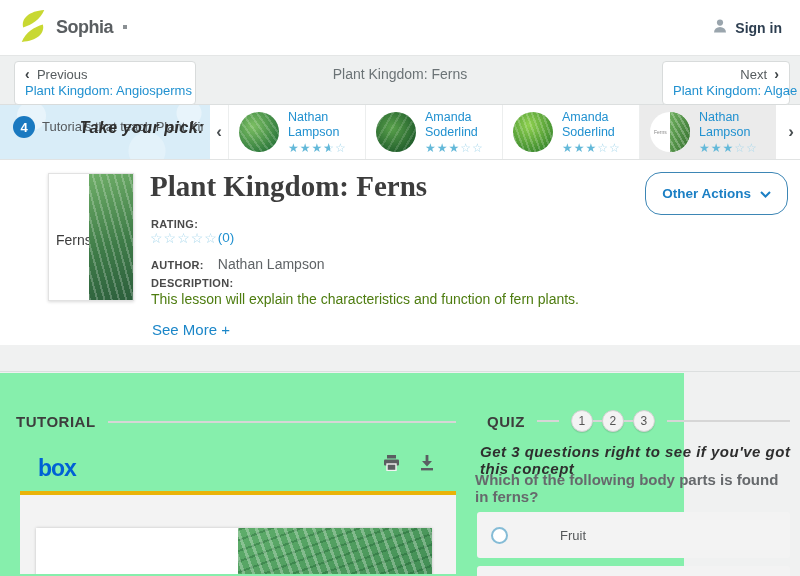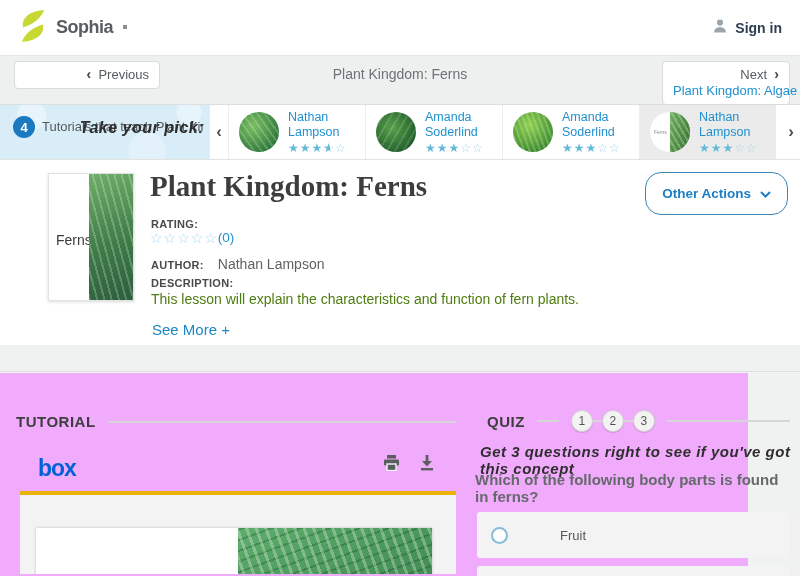--- a/index.html
+++ b/index.html
@@ -11,21 +11,21 @@
   .header { left:0; top:0; width:800px; height:56px; background:#fff; border-bottom:1px solid #e4e6e6;
             display:flex; align-items:center; justify-content:space-between; padding:0 18px; }
   .logo { display:flex; align-items:center; gap:8px; }
   .logo-text { font-size:18px; font-weight:bold; color:#5a5e61; letter-spacing:-0.5px; }
   .logo-dot { width:4px; height:4px; background:#8b9094; display:inline-block; margin-left:2px; margin-bottom:2px; }
   .signin { display:flex; align-items:center; gap:7px; color:#2d3e50; font-weight:bold; font-size:14px; cursor:pointer; }
 
   
   .navstrip { left:0; top:56px; width:800px; height:49px; background:#eef0f0; border-bottom:1px solid #dcdfdf; }
   .navtitle { left:0; top:66px; width:800px; text-align:center; color:#6b7376; font-size:14px; }
-  .prevbox { left:14px; top:61px; width:146px; background:#fff; border:1px solid #d8dbdb; border-radius:4px; padding:4px 10px 6px;text-align:right; }
+  .prevbox { left:14px; top:61px; width:182px; background:#fff; border:1px solid #d8dbdb; border-radius:4px; padding:4px 10px 6px; }
   .nextbox { right:10px; top:61px; width:128px; background:#fff; border:1px solid #d8dbdb; border-radius:4px; padding:4px 10px 6px; text-align:right; }
   .navlabel { color:#555b5e; font-size:13px; }
   .navchev { font-weight:bold; color:#3c4245; font-size:14px; }
   .navlink { color:#2191d0; font-size:13px; margin-top:1px; white-space:nowrap; }
 
   
   .picker { left:0; top:105px; width:800px; height:55px; background:#fff; border-bottom:1px solid #e1e3e3; display:flex; }
   .pleft { width:210px; height:100%; background:#d9edf8;
            background-image:radial-gradient(circle at 15% 20%, #e8f4fb 0 14px, transparent 15px),
                             radial-gradient(circle at 70% 85%, #e3f2fa 0 18px, transparent 19px),
@@ -75,21 +75,21 @@
   .author-row { position:absolute; left:151px; top:96px; display:flex; align-items:baseline; gap:14px; }
   .author-name { font-size:14px; color:#5f6366; }
   .desc-label { position:absolute; left:151px; top:117px; }
   .desc-text { position:absolute; left:151px; top:131px; font-size:14px; color:#4d7c0f; }
   .see-more { position:absolute; left:152px; top:161px; font-size:15px; color:#1b86c8; cursor:pointer; }
 
   
   .gap { left:0; top:345px; width:800px; height:27px; background:#f0f1f1; border-bottom:1px solid #dcdfdf; }
 
   
-  .bottom { left:0; top:373px; width:748px; height:203px; background:#f0abfc; }
+  .bottom { left:0; top:373px; width:684px; height:203px; background:#86efac; }
   .sec-head { display:flex; align-items:center; gap:12px; }
   .sec-title { font-size:15px; font-weight:bold; color:#3d3d3d; letter-spacing:0.5px; }
   .sec-line { flex:1; border-top:2px solid #d6d6d6; }
   .tut-head { position:absolute; left:16px; top:40px; width:440px; }
   .quiz-head { position:absolute; left:487px; top:37px; width:303px; }
   .steps { display:flex; align-items:center; }
   .step-conn { width:9px; border-top:2px solid #d6d6d6; }
   .step { width:22px; height:22px; border-radius:50%; background:#f3f3f3; border:1px solid #d2d2d2; box-shadow:0 1px 1px rgba(0,0,0,0.12);
           display:flex; align-items:center; justify-content:center; font-size:12px; color:#555; }
 
@@ -135,20 +135,21 @@
       </svg>
     </span>
     <span>Sign in</span>
   </div>
 </div>
 
 <div class="abs navstrip"></div>
 <div class="abs navtitle">Plant Kingdom: Ferns</div>
 <div class="abs prevbox">
   <div class="navlabel"><span class="navchev">‹</span>&nbsp;&nbsp;<span>Previous</span></div>
+  <div class="navlink">Plant Kingdom: Angiosperms</div>
 </div>
 <div class="abs nextbox">
   <div class="navlabel"><span>Next</span>&nbsp;&nbsp;<span class="navchev">›</span></div>
   <div class="navlink">Plant Kingdom: Algae</div>
 </div>
 
 <div class="abs picker">
   <div class="pleft">
     <span class="badge">4</span>
     <span class="ptext">Tutorials that teach Plant Kingdom: Ferns</span>

